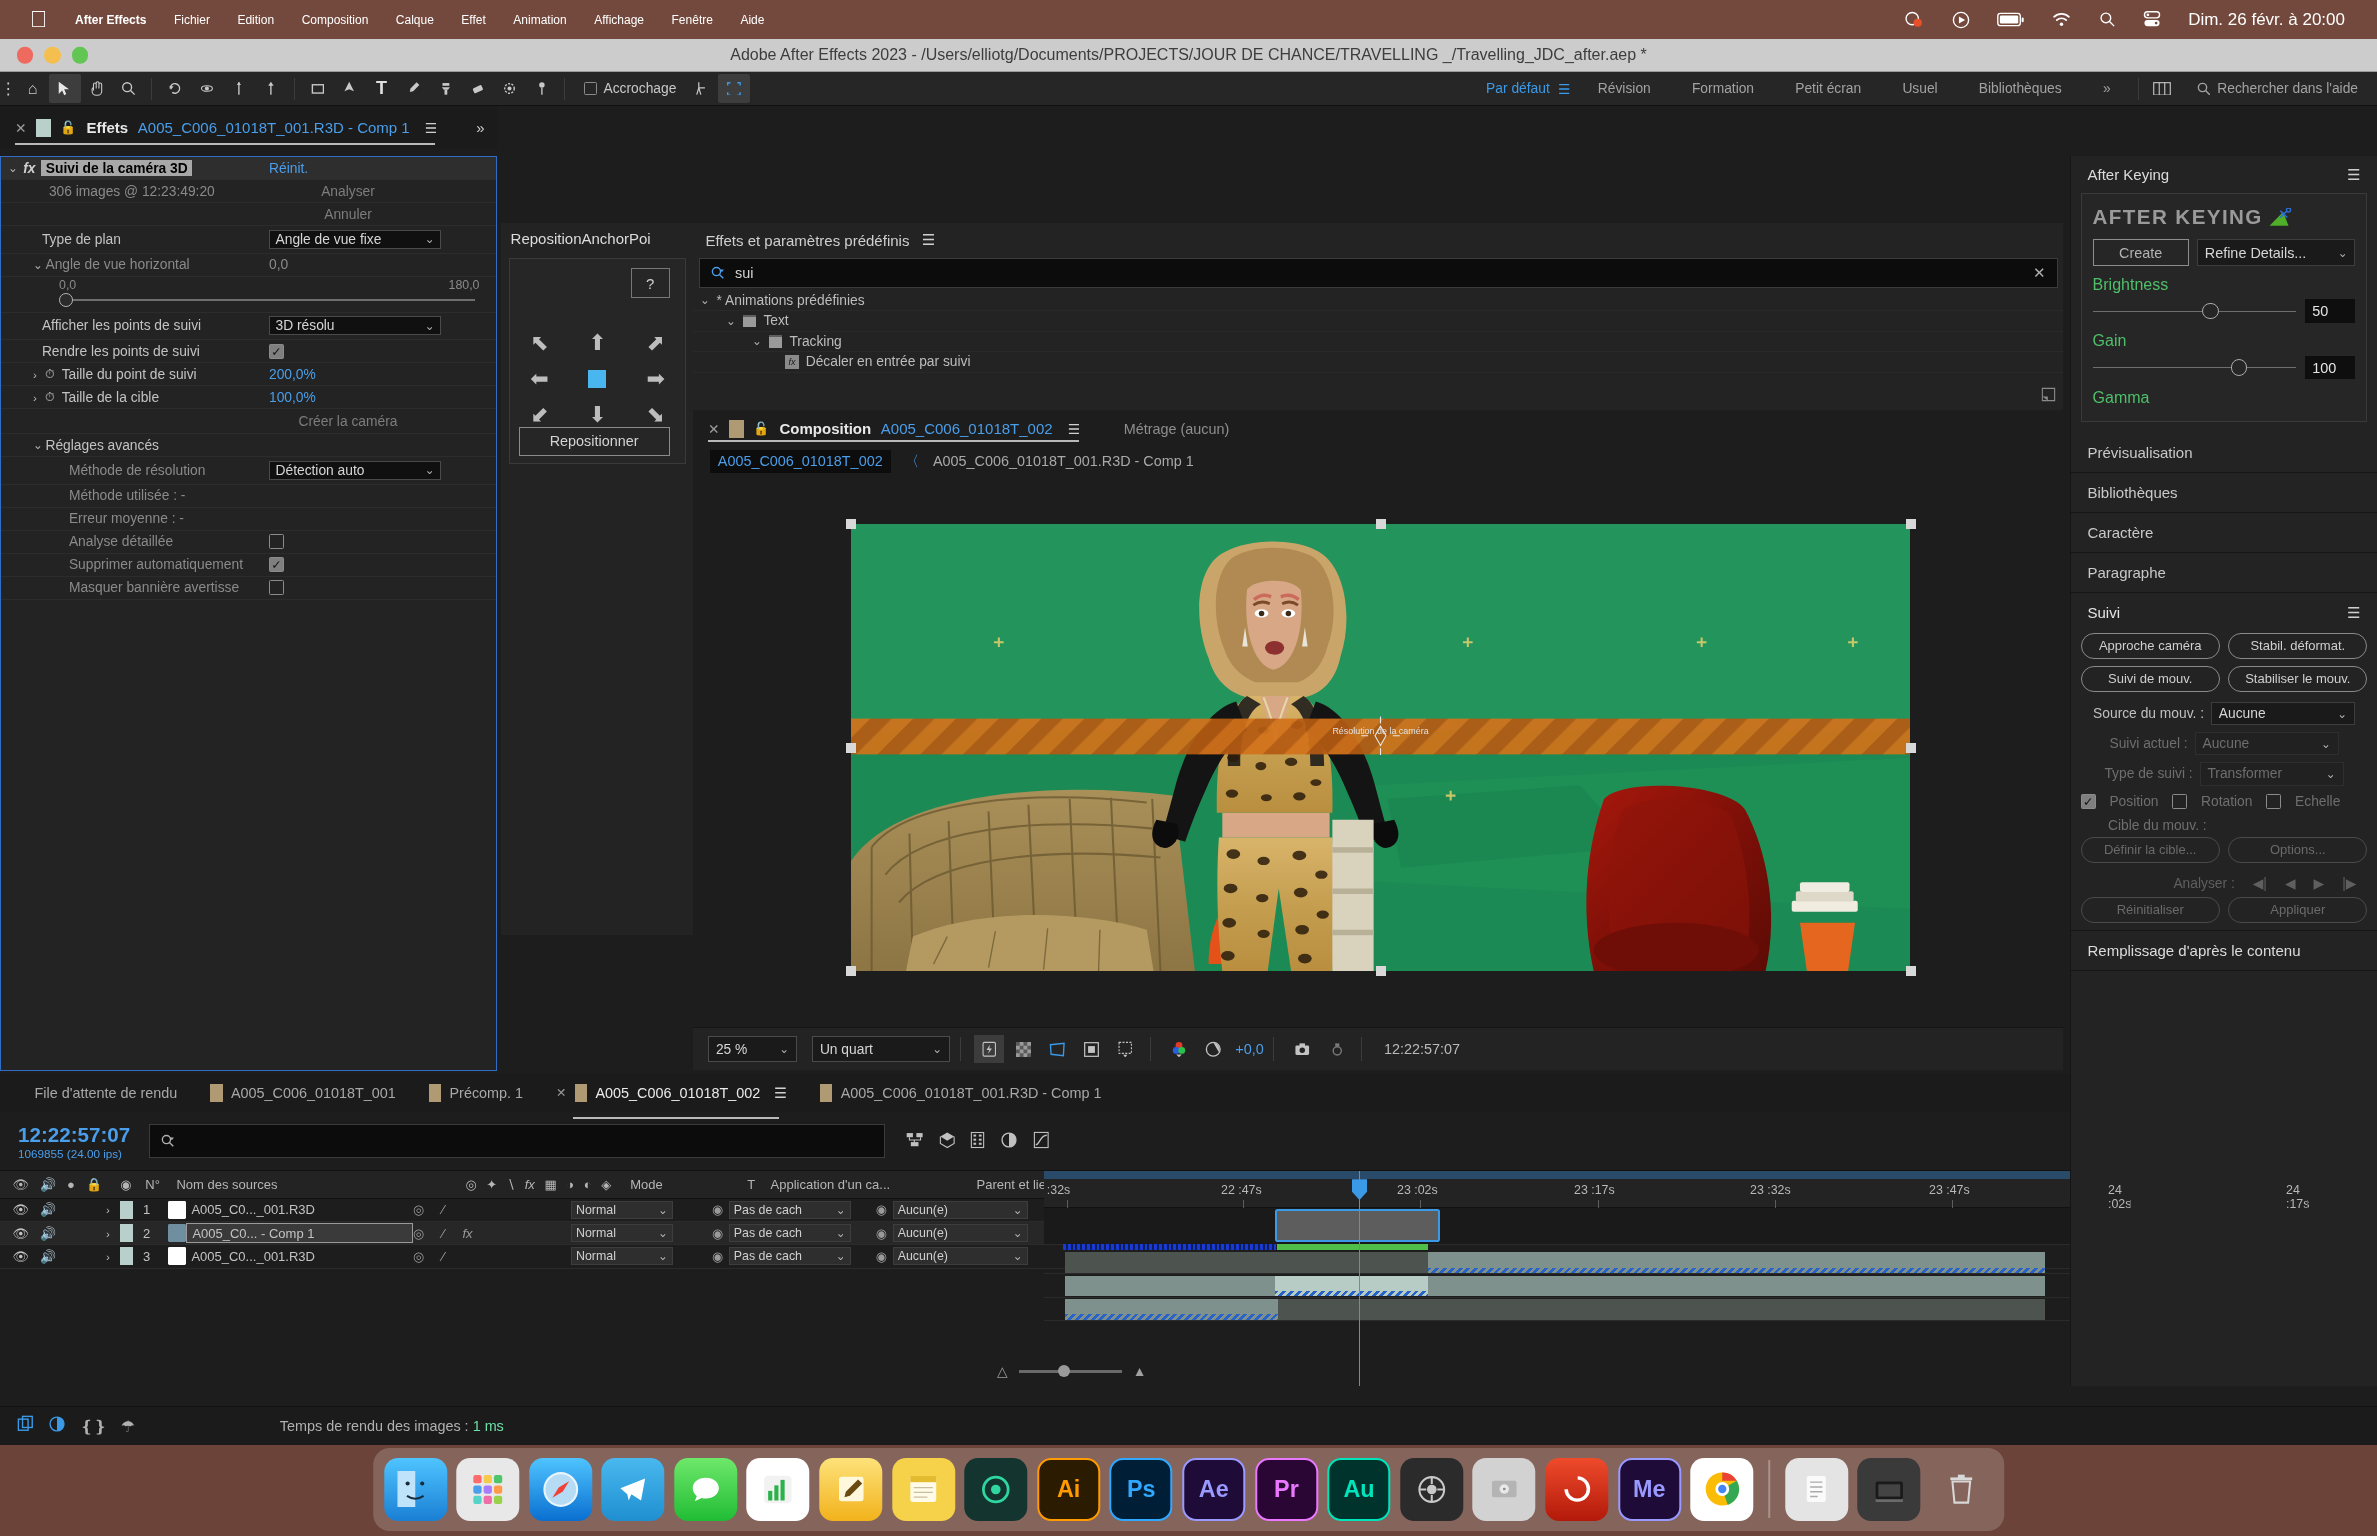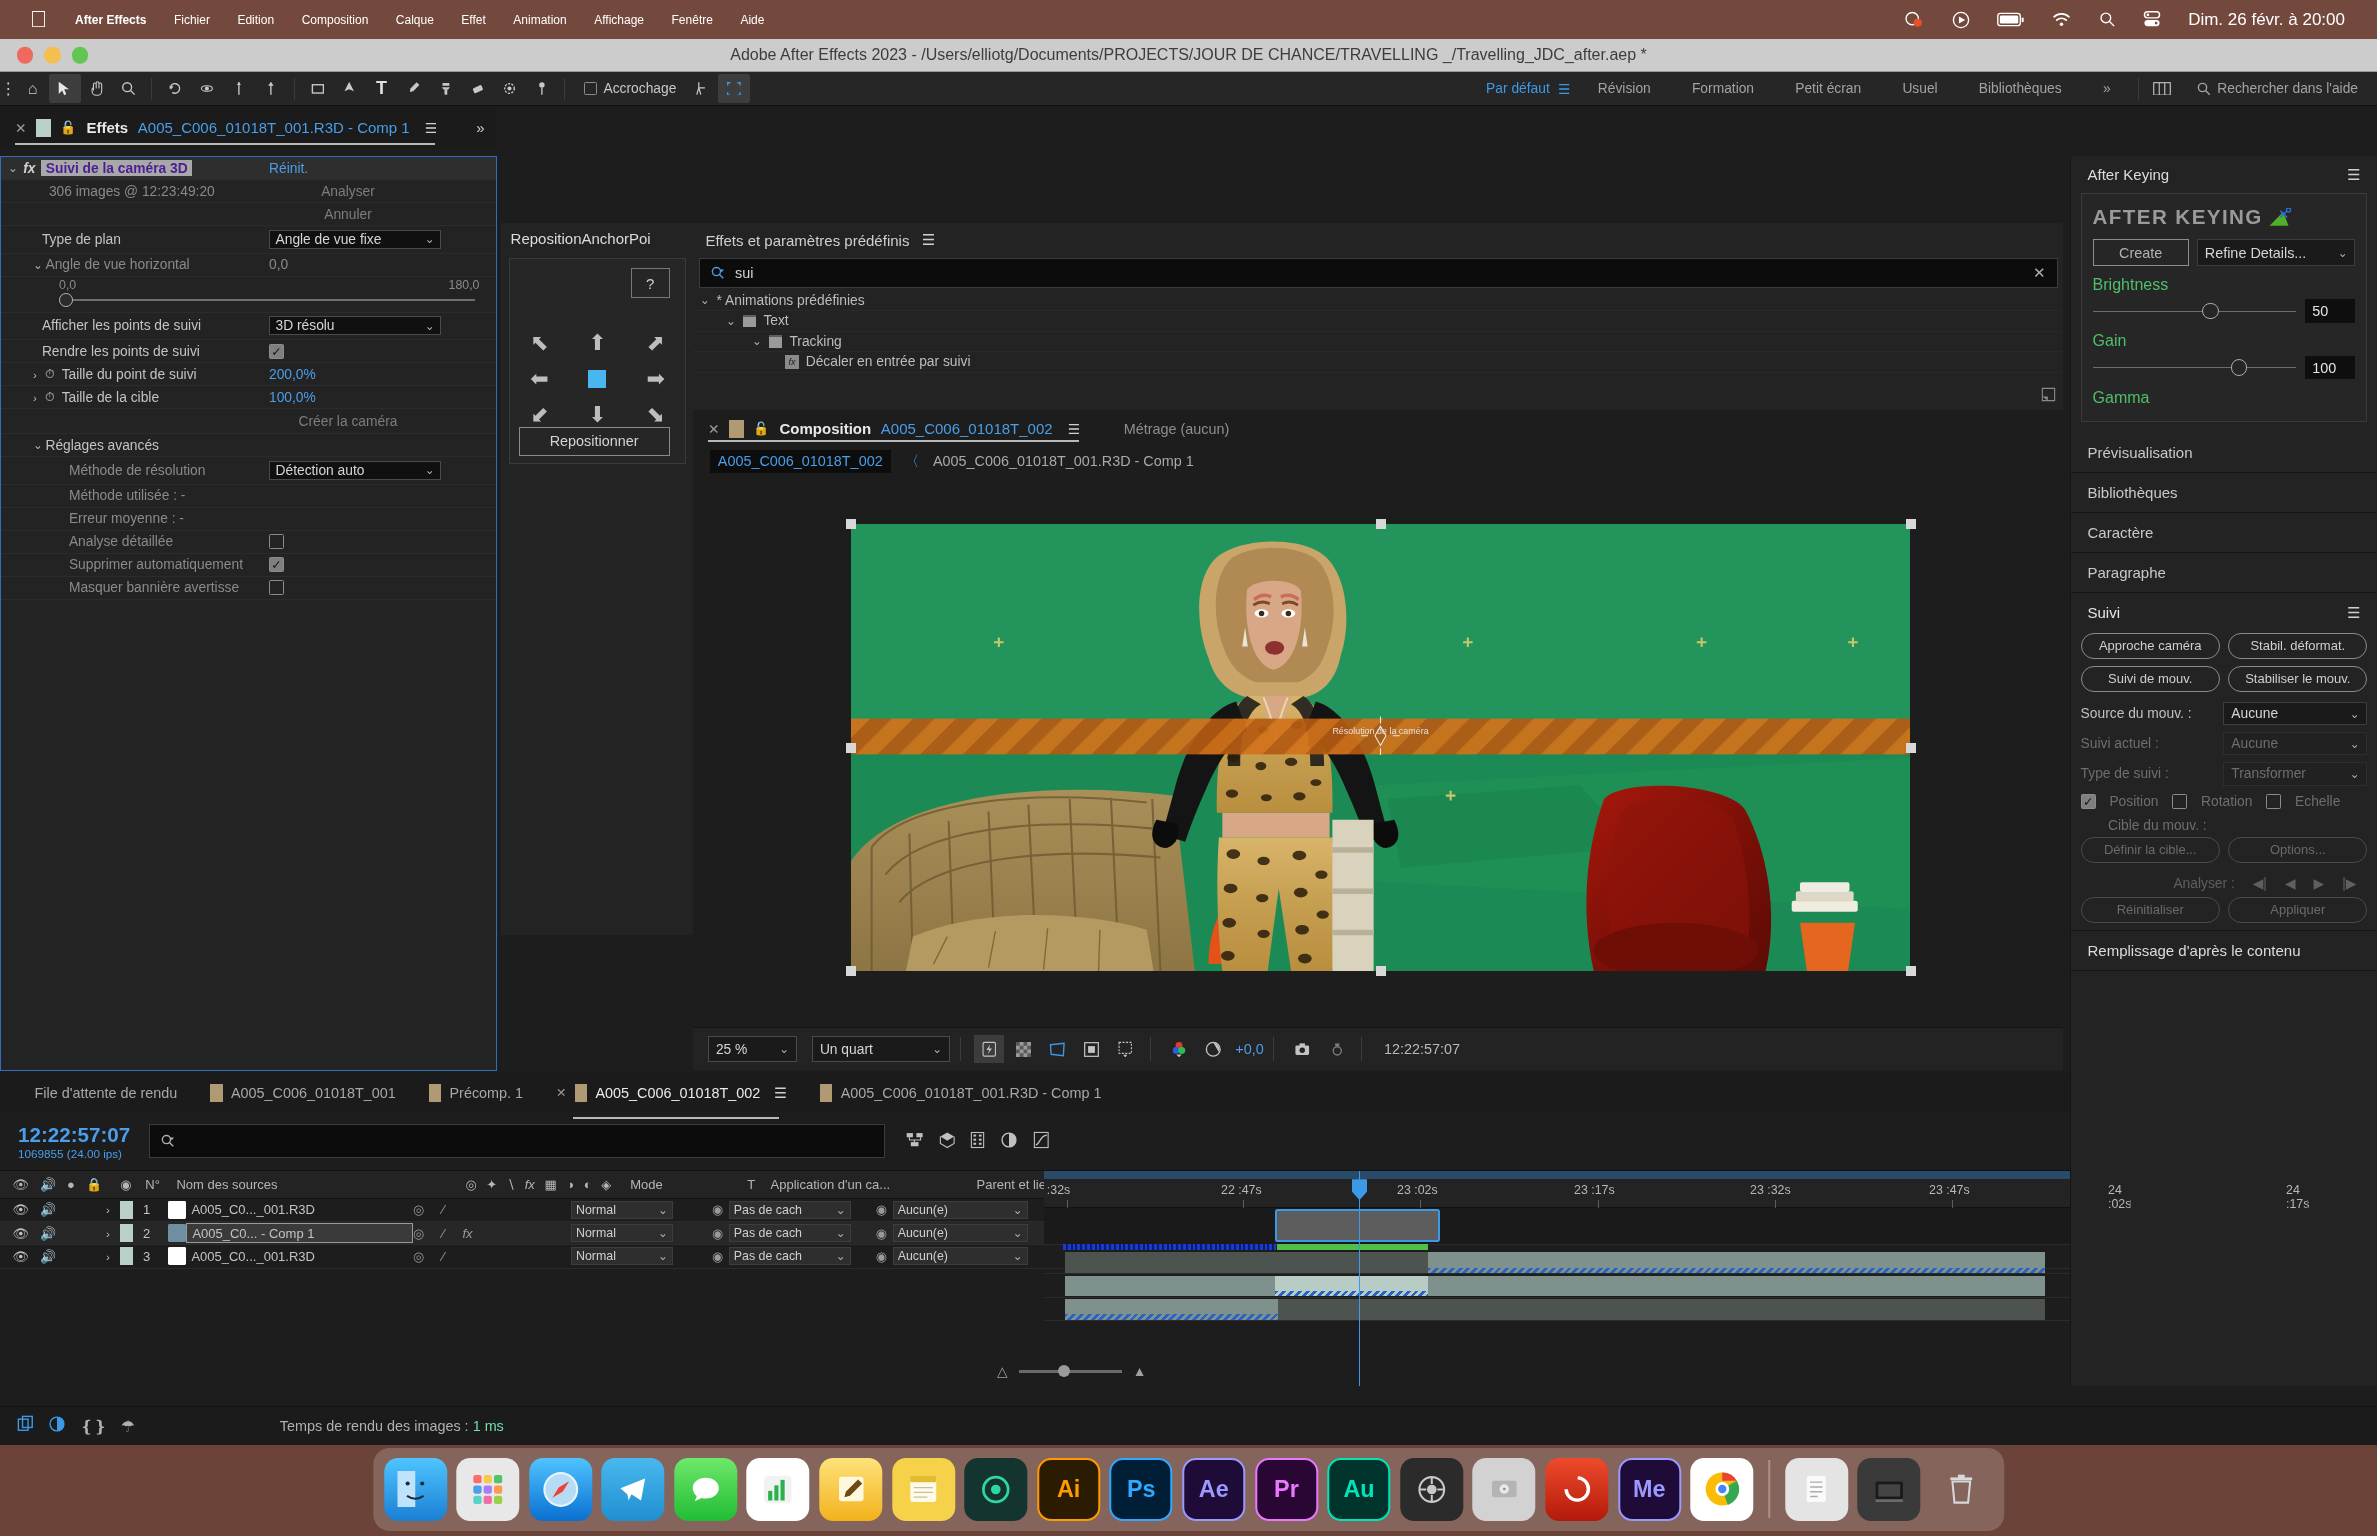--- a/index.html
+++ b/index.html
@@ -60,21 +60,21 @@
   .ptab-title { color:#e8e8e8; font-size:15px; font-weight:bold; }
   .ptab-sub { color:#4a9eea; font-size:15px; }
   .ptab-ham { color:#cfcfcf; font-size:13.8px; margin-left:5.5px; }
   .ptab-underline { position:absolute; height:2.1px; background:#b9b9b9; }
   .fx-breadcrumb { padding:6.9px 11px; color:#c4c4c4; font-size:14.4px; border-bottom:0.7px solid #111; }
   .fxrow { display:flex; align-items:center; height:23px; border-bottom:0.7px solid #2c2c2c; padding-left:6.9px; font-size:13.8px; }
   .fxrow .lbl { color:#c3c3c3; }
   .fxrow .lbl.dim { color:#8a8a8a; }
   .fxrow .val { color:#c3c3c3; }
   .fxcol2 { position:absolute; left:268px; }
-  .fx-name-hl { background:#a8a8a8; color:#4c1d95; padding:0.7px 4.8px; font-weight:bold; }
+  .fx-name-hl { background:#a8a8a8; color:#000000; padding:0.7px 4.8px; font-weight:bold; }
   .fx-reinit { color:#4a9eea; }
   .btn-ghost { color:#7d7d7d; text-align:center; width:158px; }
   .dd { background:#101010; border:0.7px solid #4a4a4a; height:19px; width:172px;
         display:flex; align-items:center; justify-content:space-between;
         padding:0 5.5px; color:#d6d6d6; font-size:13.8px; }
   .chk { width:15px; height:15px; border:0.7px solid #8b8b8b; border-radius:1.4px; background:#232323;
          display:inline-flex; align-items:center; justify-content:center; font-size:12.4px; color:#eaeaea; }
   .chk.on { background:#7f7f7f; color:#101010; }
   .blueval { color:#4a9eea; }
   .caret { font-size:11.7px; color:#b9b9b9; }
@@ -143,21 +143,21 @@
   .akline .tr { position:absolute; left:0; right:0; top:9px; height:1.4px; background:#6e6e6e; }
   .akline .kn { position:absolute; top:1.4px; width:16.5px; height:16.5px; border-radius:50%; border:1.4px solid #ababab; background:#262626;}
   .aknum { width:50px; height:23.4px; background:#0e0e0e; color:#e4e4e4; font-size:14.4px;
            display:flex; align-items:center; padding-left:6.9px; }
   .rsb-sec { padding:11px 16.5px; font-size:15px; color:#c9c9c9; border-bottom:0.7px solid #161616; }
   .rsb-sec.bold { color:#e4e4e4; display:flex; align-items:center; justify-content:space-between; border-bottom:none;}
   .pillrow { display:flex; gap:8.3px; padding:0 9.6px 6.9px 9.6px; }
   .pill { flex:1; height:26px; border:0.7px solid #8a8a8a; border-radius:13px; display:flex; align-items:center;
           justify-content:center; color:#cfcfcf; font-size:13px; }
   .pill.dim { border-color:#4a4a4a; color:#6a6a6a; }
-  .frow { display:flex; align-items:center; gap:6.9px; padding:3.4px 9.6px; font-size:13.8px; color:#c0c0c0; justify-content:space-between;}
+  .frow { display:flex; align-items:center; gap:6.9px; padding:3.4px 9.6px; font-size:13.8px; color:#c0c0c0; justify-content:center;}
   .frow.dim { color:#6e6e6e; }
   .frow .dd3 { width:144px; height:23.4px; background:#1a1a1a; border:0.7px solid #3d3d3d; display:flex;
                align-items:center; justify-content:space-between; padding:0 6.9px; color:#d6d6d6; font-size:13.8px;}
   .frow .dd3.dim { color:#6e6e6e; border-color:#2e2e2e; background:#212121; }
   .cbrow { display:flex; gap:13.8px; align-items:center; padding:5.5px 9.6px; font-size:13.8px; color:#6e6e6e;}
   .analyser { display:flex; align-items:center; gap:18px; justify-content:flex-end; padding:5.5px 20.6px; color:#5f5f5f; font-size:13.8px;}
 
   
   #tl { position:absolute; left:0; top:967px; right:307px; bottom:59px; background:#1d1d1d; }
   #tl-tabs { height:39px; background:#1b1b1b; display:flex; align-items:center; gap:0; padding-left:18px; }

